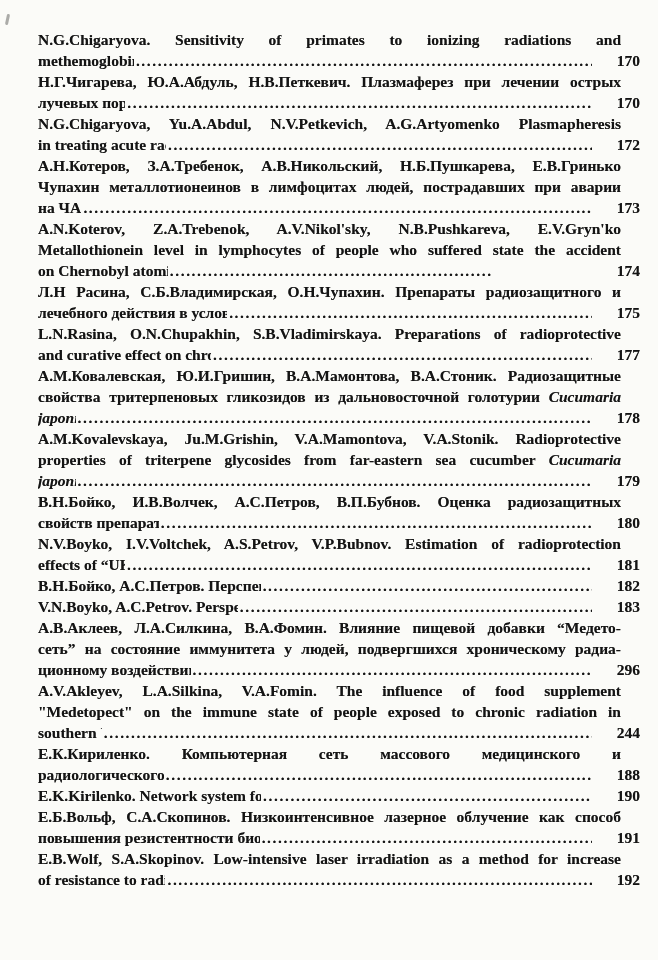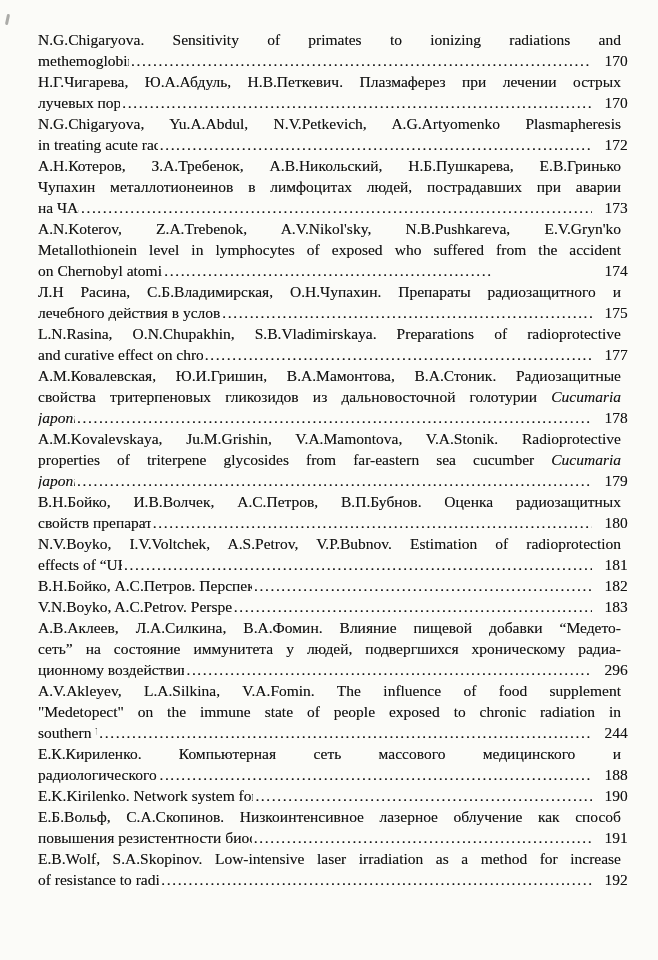--- a/index.html
+++ b/index.html
@@ -4,20 +4,21 @@
 <style>
   html,body { margin:0; padding:0; }
   body {
     width:658px; height:960px; overflow:hidden;
     background:#fbfbf8;
     font-family:"Liberation Serif","DejaVu Serif",serif;
   }
   .page {
     position:relative; width:658px; height:892px;
     color:#141414;
+    font-weight:bold;
   }
   .toc {
     position:absolute; left:38px; top:29px; width:602px;
     font-size:15.5px; line-height:21px;
     text-shadow:0 0 .4px rgba(0,0,0,.45);
   }
   
   .jline {
     text-align:justify;
     text-align-last:justify;
@@ -28,21 +29,21 @@
   .lline { display:flex; align-items:baseline; }
   .lline .txt { white-space:pre; flex:0 1 auto; overflow:hidden; }
   .dots {
     flex:1 1 auto; overflow:hidden; white-space:nowrap;
     letter-spacing:1.6px; margin-left:2px;
   }
   .dots::after {
     content:"..........................................................................................................................................";
   }
   .entry.short .dots { margin-right:100px; }
-  .pg { flex:0 0 48px; text-align:center; white-space:pre; }
+  .pg { flex:0 0 48px; text-align:right; white-space:pre; }
   .it { font-style:italic; }
   .speck {
     position:absolute; left:6px; top:14px; width:3px; height:11px;
     background:#6a6a66; opacity:.55; transform:rotate(12deg); border-radius:2px;
   }
 </style>
 </head>
 <body style="background: rgb(251, 251, 248);">
 
 <div class="page" style="color: rgb(20, 20, 20);">
@@ -76,21 +77,21 @@
         <div class="jline"><span>А.Н.Котеров, З.А.Требенок, А.В.Никольский, Н.Б.Пушкарева, Е.В.Гринько</span></div>
         <div class="jline"><span>Чупахин металлотионеинов в лимфоцитах людей, пострадавших при аварии</span></div>
         <div class="lline">
           <span class="txt">на ЧАЭС</span>
           <span class="dots"></span>
           <span class="pg">173</span>
         </div>
       </div>
       <div class="entry short">
         <div class="jline"><span>A.N.Koterov, Z.A.Trebenok, A.V.Nikol'sky, N.B.Pushkareva, E.V.Gryn'ko</span></div>
-        <div class="jline"><span>Metallothionein level in lymphocytes of exposed who suffered from the accident</span></div>
+        <div class="jline"><span>Metallothionein level in lymphocytes of people who suffered state the accident</span></div>
         <div class="lline">
           <span class="txt">on Chernobyl atomic power satation (ChAPS)</span>
           <span class="dots"></span>
           <span class="pg">174</span>
         </div>
       </div>
       <div class="entry">
         <div class="jline"><span>Л.Н Расина, С.Б.Владимирская, О.Н.Чупахин. Препараты радиозащитного и</span></div>
         <div class="lline">
           <span class="txt">лечебного действия в условиях хронического облучения</span>

